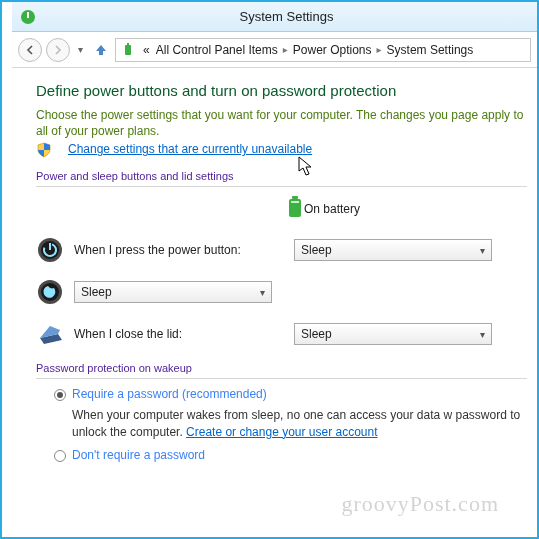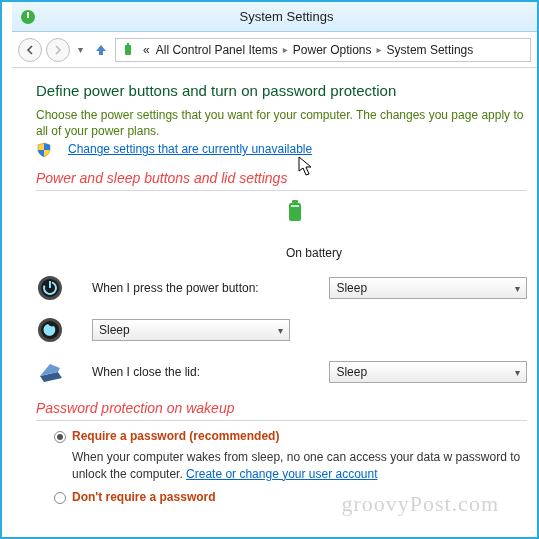--- a/index.html
+++ b/index.html
@@ -40,40 +40,40 @@
   }
   .locbar .picon { width:16px; height:16px; margin-right:4px; display:inline-block;}
   .locbar .crumb { color:#222; padding:2px 3px; white-space:nowrap;}
   .locbar .sep { color:#777; padding:0 2px; font-size:10px;}
   .content { flex:1; padding:14px 10px 0 24px; overflow:hidden; color:#222;}
   .heading { color:#0a5a2a; font-size:15px; margin-bottom:8px;}
   .desc { font-size:12px; color:#4d7c0f; line-height:1.35; margin-bottom:3px;}
   .changelink-row { display:flex; align-items:flex-start; gap:16px; margin-bottom:12px;}
   .shield { width:16px; height:16px; display:inline-block;}
   .link { color:#0066cc; text-decoration:underline; cursor:pointer; font-size:12px;}
-  .group-title { font-size:14px; color:#ef4444; margin-bottom:4px;font-style:italic;}
+  .group-title { font-size:11px; color:#4c1d95; margin-bottom:4px;}
   .group-hr { height:1px; background:#d8d8d8; margin-bottom:8px;}
-  .battery-row { display:flex; align-items:flex-start; gap:20px; margin:6px 0 14px 250px;flex-direction:column;}
-  .settings-row { display:flex; align-items:center; margin-bottom:14px; gap:28px;}
+  .battery-row { display:flex; align-items:center; gap:0; margin:6px 0 14px 250px;}
+  .settings-row { display:flex; align-items:center; margin-bottom:14px; gap:10px;}
   .row-icon { width:28px; height:28px; display:flex; align-items:center; justify-content:center;}
   .row-label { width:210px; font-size:12px; color:#222;}
   .select {
     width:198px; height:22px; border:1px solid #a8a8a8; background:linear-gradient(#fff,#ececec);
     display:flex; align-items:center; justify-content:space-between; padding:0 6px; font-size:12px;
   }
   .select .chev { font-size:10px; color:#555;}
   .pw-group { margin-top:6px;}
   .radio-row { display:flex; align-items:flex-start; gap:6px; margin:6px 0 2px 18px;}
   .radio {
     width:12px; height:12px; border:1px solid #888; border-radius:50%; margin-top:2px;
     display:flex; align-items:center; justify-content:center; background:#fff; flex-shrink:0;
   }
   .radio.checked::after { content:""; width:6px; height:6px; border-radius:50%; background:#555;}
   .radio-label { font-size:12px;}
-  .radio-label.disabled, .radio-desc.disabled { color:#c2410c;font-weight:bold;}
+  .radio-label.disabled, .radio-desc.disabled { color:#3b82f6;}
   .radio-desc { font-size:12px; color:#333; margin:6px 0 8px 36px; line-height:1.35;}
   .cursor {
     position:absolute; left:298px; top:156px; width:18px; height:22px; pointer-events:none;
   }
   .watermark {
     position:absolute; bottom:22px; right:40px; font-size:22px; color:rgba(130,130,130,0.35);
     font-family: Georgia, serif; letter-spacing:1px; pointer-events:none;
   }
 </style>
 </head>

